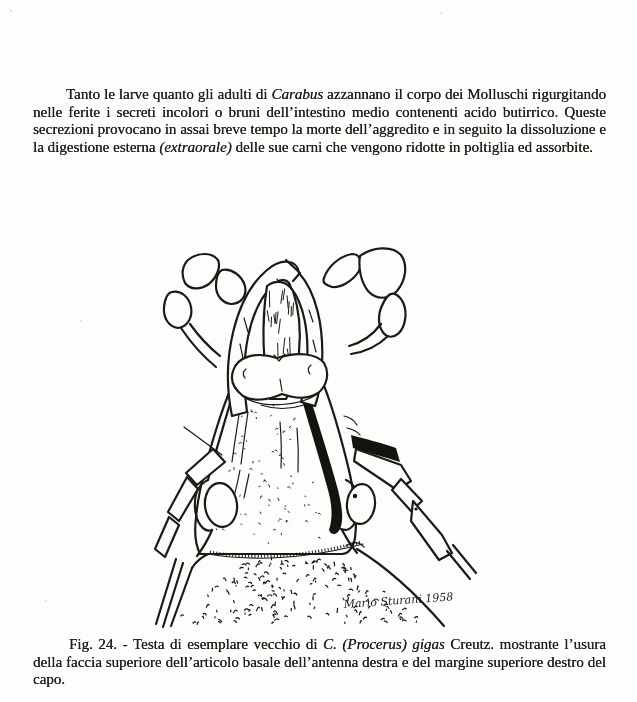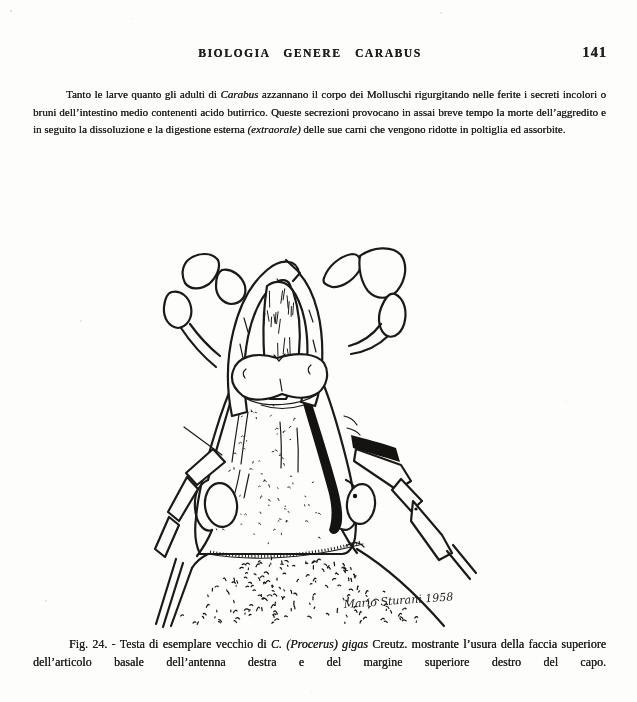--- a/index.html
+++ b/index.html
@@ -4,51 +4,47 @@
 <style>
   html,body{margin:0;padding:0;background:#e8e8e6;}
   .page{position:relative;width:637px;height:702px;margin:0 auto;background:#fdfdfc;
         font-family:"Liberation Serif",serif;color:#211f1c;overflow:hidden;}
   .running-head{position:absolute;left:33px;right:30px;top:47px;height:18px;
         font-size:11.5px;font-weight:bold;letter-spacing:1.6px;word-spacing:9px;
         text-shadow:0.25px 0 currentColor;}
   .rh-title{position:absolute;left:0;right:20px;text-align:center;}
   .rh-page{position:absolute;right:0;top:-3px;font-size:14.5px;letter-spacing:1px;word-spacing:0;}
   .bodytext{position:absolute;left:33px;top:86px;width:573px;
-        font-size:11px;line-height:17.7px;text-align:justify;
+        font-size:15px;line-height:17.7px;text-align:justify;
         text-shadow:0.25px 0 currentColor;}
   .para{margin:0;text-indent:33px;}
   em{font-style:italic;}
   .fig{position:absolute;left:148px;top:246px;margin:0;}
   .caption{position:absolute;left:33px;top:636px;width:573px;margin:0;
-        font-size:12px;line-height:17.6px;text-align:justify;text-align-last:justify;
+        font-size:15px;line-height:17.6px;text-align:justify;text-align-last:justify;
         text-indent:36px;text-shadow:0.2px 0 currentColor;}
   
   .wf{fill:#fdfdfc;stroke:#1b1a17;stroke-width:2.2;stroke-linecap:round;stroke-linejoin:round;}
   .ln{fill:none;stroke:#1b1a17;stroke-width:2.2;stroke-linecap:round;stroke-linejoin:round;}
   .tn{fill:none;stroke:#1b1a17;stroke-width:1.2;stroke-linecap:round;}
   .bf{fill:#15130f;stroke:none;}
   .serr{fill:none;stroke:#1b1a17;stroke-width:3;stroke-dasharray:1 2.2;}
   .sig{font:italic 11px "DejaVu Serif",serif;fill:#23211d;}
   #face-stipple path,#mandible-hatch path{stroke:#1b1a17;fill:none;}
   #pronotum-stipple path{stroke:#161410;fill:none;}
   .speck{position:absolute;left:10px;top:10px;width:2px;height:2px;border-radius:50%;background:#d8d6d1;
      box-shadow:120px 8px 0 -0.5px #dcdad5,430px 2px 0 #e0ded9,590px 52px 0 -0.5px #d8d6d1,
      70px 310px 0 #e0ded9,555px 390px 0 -0.5px #dcdad5,35px 590px 0 #e0ded9,300px 680px 0 -0.5px #dedcd7;}
 </style>
 </head>
 <body>
 
 <div class="page">
   <div class="speck"></div>
 
-  <div class="running-head">
-    <span class="rh-title">BIOLOGIA GENERE CARABUS</span>
-    <span class="rh-page">141</span>
-  </div>
 
   <div class="bodytext">
     <p class="para"><span>Tanto le larve quanto gli adulti di </span><em>Carabus</em><span> azzannano il corpo dei Molluschi rigurgitando nelle ferite i secreti incolori o bruni dell’intestino medio contenenti acido butirrico. Queste secrezioni provocano in assai breve tempo la morte dell’aggredito e in seguito la dissoluzione e la digestione esterna </span><em>(extraorale)</em><span> delle sue carni che vengono ridotte in poltiglia ed assorbite.</span></p>
   </div>
 
   <figure class="fig">
     <svg id="fig-svg" width="348" height="384" viewBox="0 0 348 384">
       <defs>
         <clipPath id="mclip">
           <path d="M119,40 C128,33 139,35 145,45 C151,63 153,85 151,106 C149,126 144,142 138,153 L122,153 C115,120 113,78 119,40 Z"></path>

